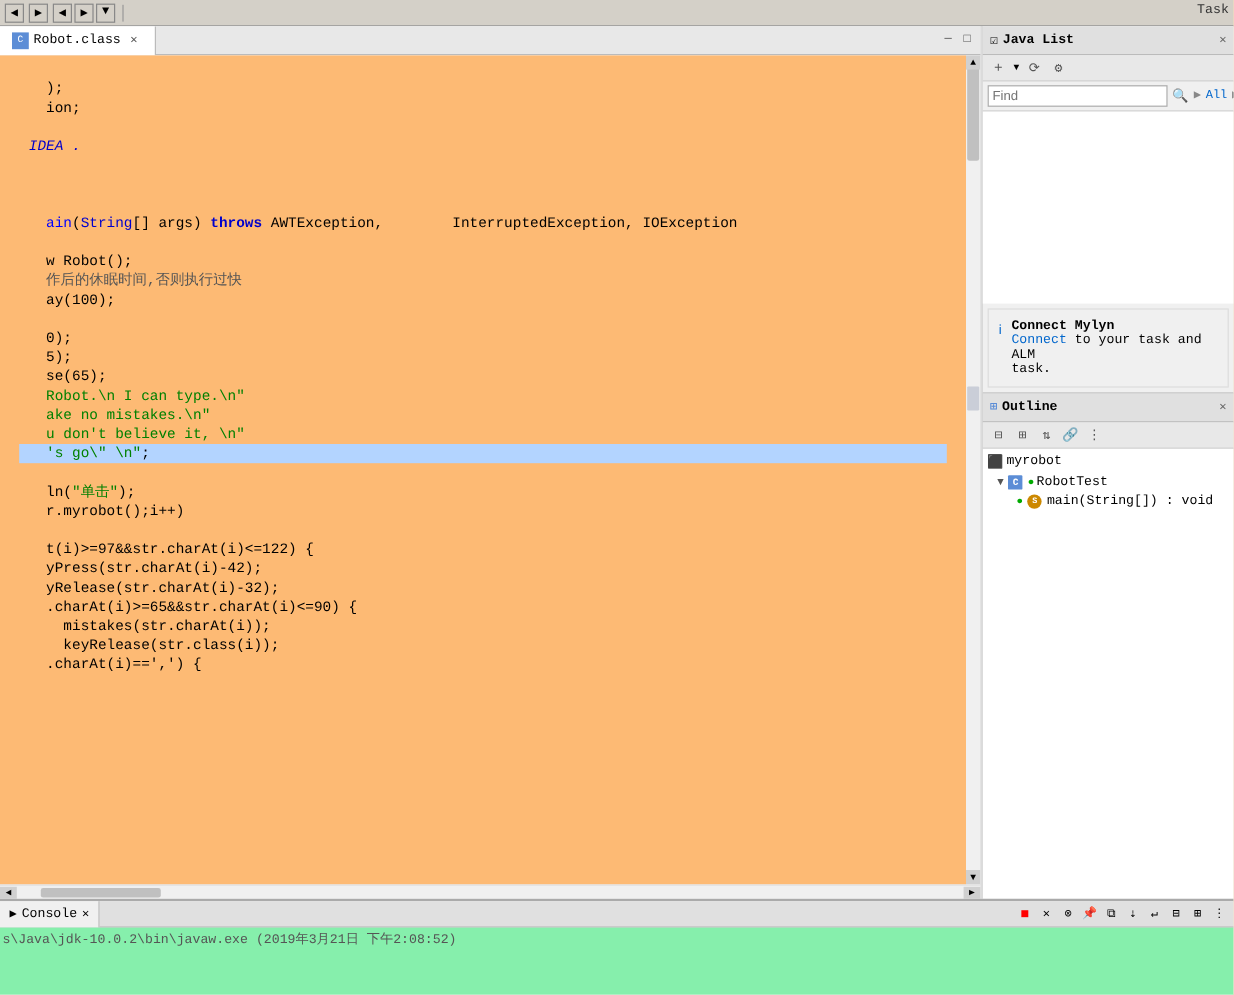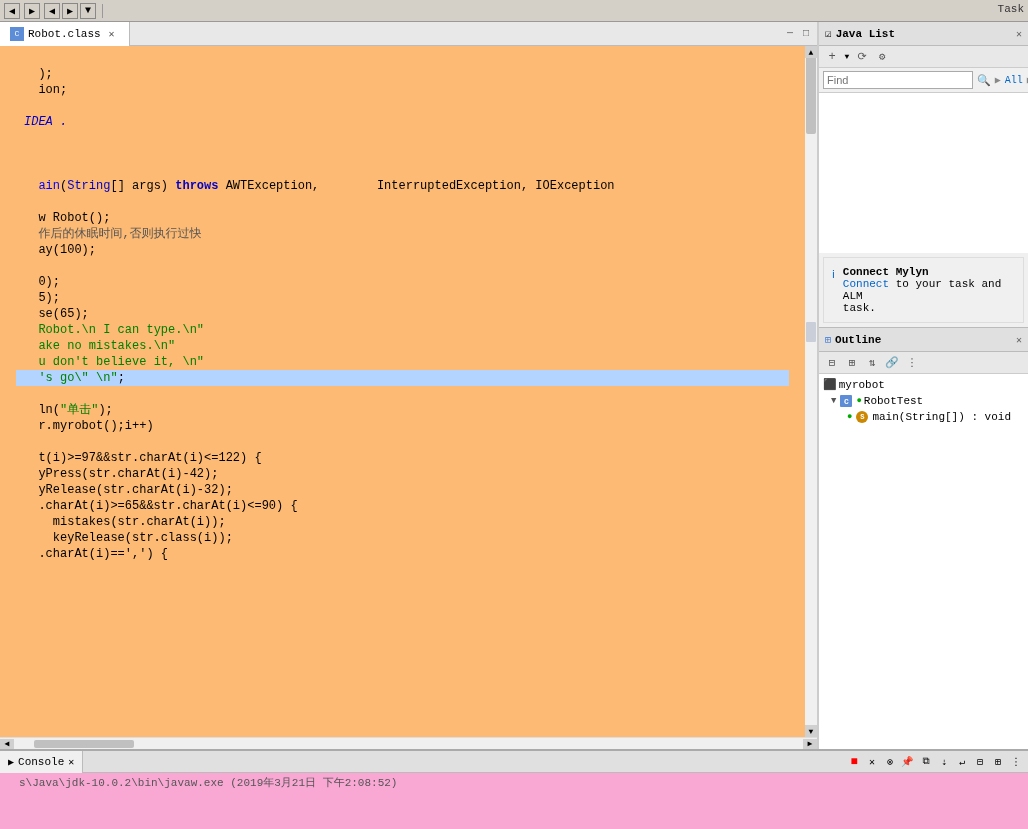--- a/index.html
+++ b/index.html
@@ -218,21 +218,21 @@
     }
     .bottom-controls {
       margin-left: auto; display: flex; align-items: center; gap: 2px; padding-right: 4px;
     }
     .console-btn {
       width: 16px; height: 16px; cursor: pointer;
       display: flex; align-items: center; justify-content: center;
       font-size: 10px;
     }
     .console-content {
-      flex: 1; background: #f9a8d4; padding: 2px 19px;
+      flex: 1; background: #86efac; padding: 2px 2px;
       font-family: 'Courier New', monospace; font-size: 11px;
       overflow-y: auto;
     }
     .console-text { color: #555; }
 
     
     .v-scroll-track {
       width: 12px;
       background: #f0f0f0;
       position: relative;

